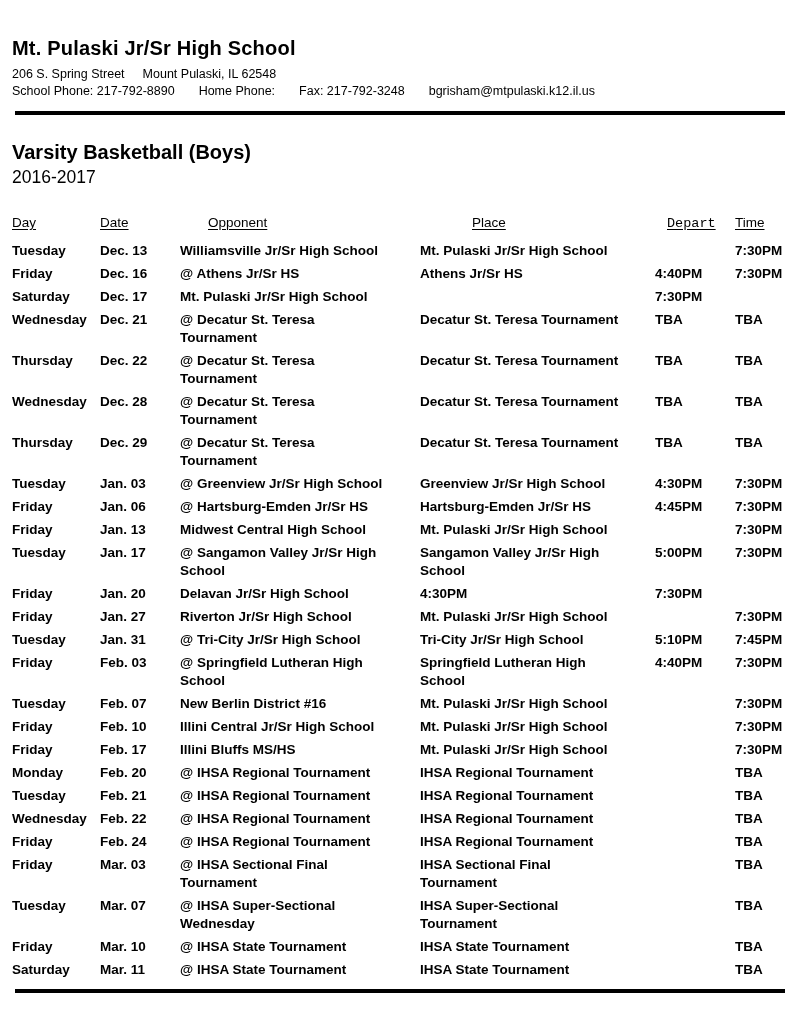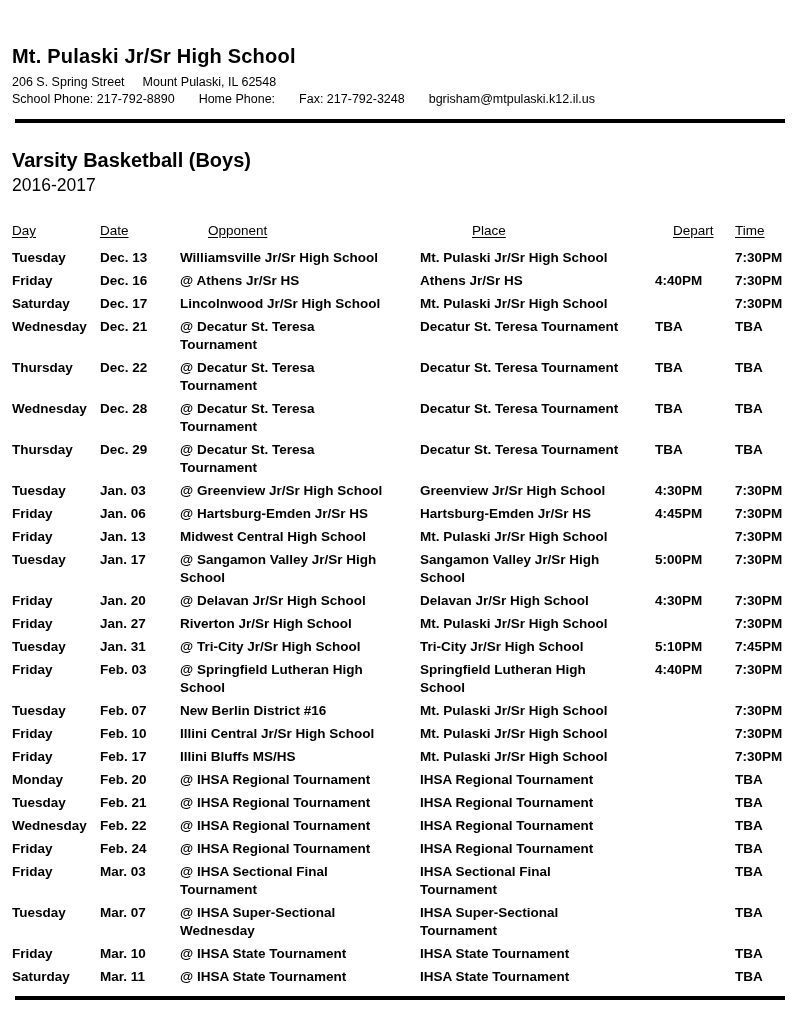--- a/index.html
+++ b/index.html
@@ -1,21 +1,21 @@
 <!DOCTYPE html>
 <html><head>
 <meta charset="utf-8">
 <style>
   * { margin: 0; padding: 0; box-sizing: border-box; }
   html, body {
     width: 800px; height: 1024px;
     background: #ffffff; color: #000000;
     font-family: "Liberation Sans", sans-serif;
   }
-  .page { padding: 12px 12px; }
+  .page { padding: 4px 12px; }
 
   
   .school-name {
     padding-top: 33px;
     font-size: 20px; font-weight: bold; letter-spacing: 0.2px;
   }
   .address-line { margin-top: 7px; font-size: 12.5px; }
   .address-line .seg { margin-right: 18px; }
   .contact-line { margin-top: 3px; font-size: 12.5px; }
   .contact-line .seg { margin-right: 24px; }
@@ -32,21 +32,21 @@
     display: grid;
     grid-template-columns: 88px 80px 240px 235px 80px 1fr;
   }
   .thead { font-size: 13.5px; margin-bottom: 11px; }
   .thead .colhead {
     text-decoration: underline;
     text-underline-offset: 2px;
   }
   .h-opponent .colhead { margin-left: 28px; }
   .h-place .colhead { margin-left: 52px; }
-  .h-depart .colhead { margin-left: 18px; }
+  .h-depart .colhead { margin-left: 12px; font-family: Liberation Mono, monospace; }
   .h-time { text-align: left; }
 
   .trow {
     font-size: 13.5px; font-weight: bold;
     line-height: 18px;
     margin-bottom: 5px;
   }
   .cell { white-space: pre-line; padding-right: 4px; }
 </style>
 </head>
@@ -94,21 +94,20 @@
         <div class="cell c-date">Dec. 16</div>
         <div class="cell c-opponent">@ Athens Jr/Sr HS</div>
         <div class="cell c-place">Athens Jr/Sr HS</div>
         <div class="cell c-depart">4:40PM</div>
         <div class="cell c-time">7:30PM</div>
       </div>
 
       <div class="grid-row trow">
         <div class="cell c-day">Saturday</div>
         <div class="cell c-date">Dec. 17</div>
-        <div class="cell c-opponent">Lincolnwood Jr/Sr High School</div>
         <div class="cell c-place">Mt. Pulaski Jr/Sr High School</div>
         <div class="cell c-depart"></div>
         <div class="cell c-time">7:30PM</div>
       </div>
 
       <div class="grid-row trow">
         <div class="cell c-day">Wednesday</div>
         <div class="cell c-date">Dec. 21</div>
         <div class="cell c-opponent">@ Decatur St. Teresa
 Tournament</div>
@@ -181,21 +180,20 @@
 School</div>
         <div class="cell c-place">Sangamon Valley Jr/Sr High
 School</div>
         <div class="cell c-depart">5:00PM</div>
         <div class="cell c-time">7:30PM</div>
       </div>
 
       <div class="grid-row trow">
         <div class="cell c-day">Friday</div>
         <div class="cell c-date">Jan. 20</div>
-        <div class="cell c-opponent">@ Delavan Jr/Sr High School</div>
         <div class="cell c-place">Delavan Jr/Sr High School</div>
         <div class="cell c-depart">4:30PM</div>
         <div class="cell c-time">7:30PM</div>
       </div>
 
       <div class="grid-row trow">
         <div class="cell c-day">Friday</div>
         <div class="cell c-date">Jan. 27</div>
         <div class="cell c-opponent">Riverton Jr/Sr High School</div>
         <div class="cell c-place">Mt. Pulaski Jr/Sr High School</div>

